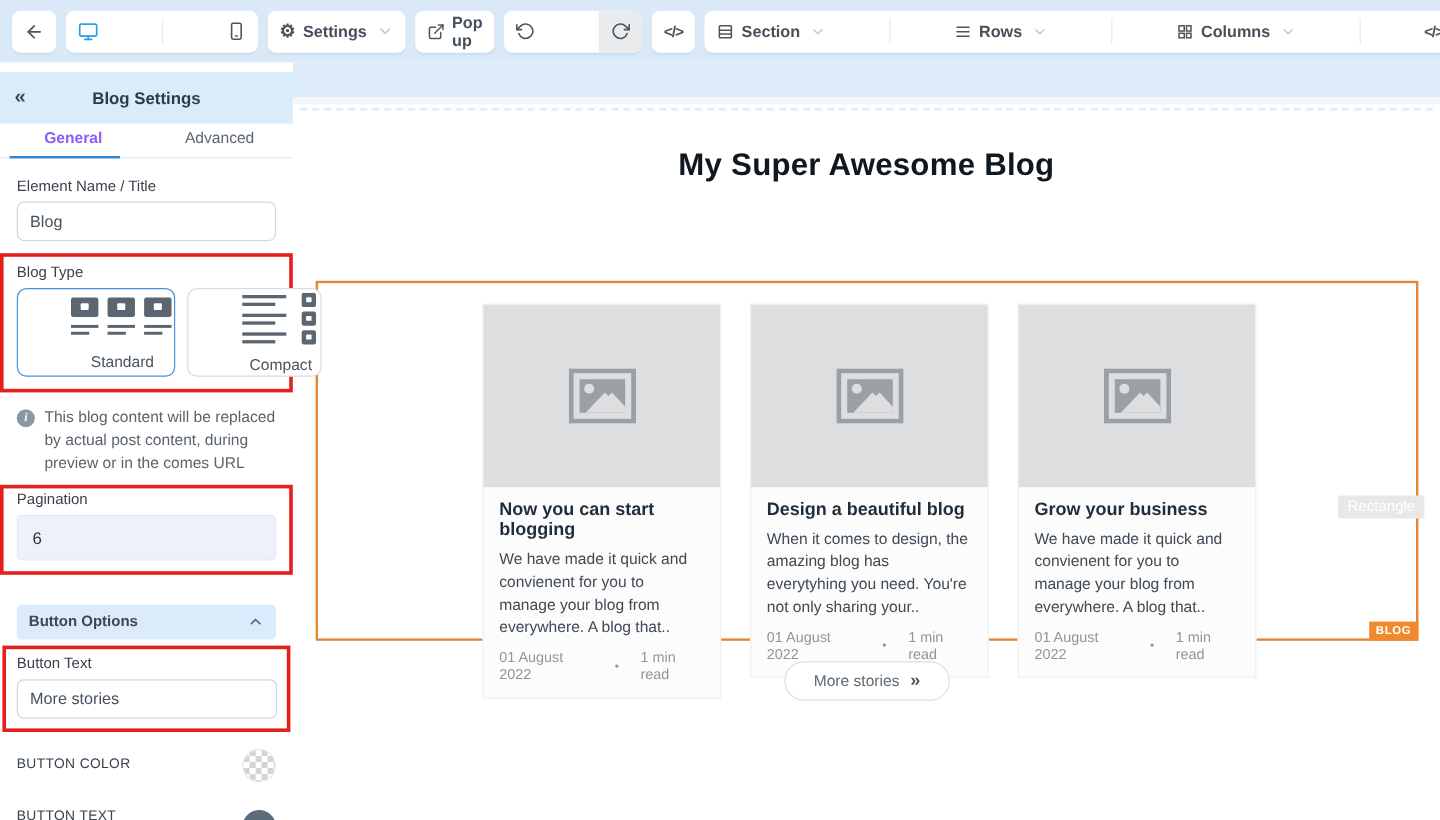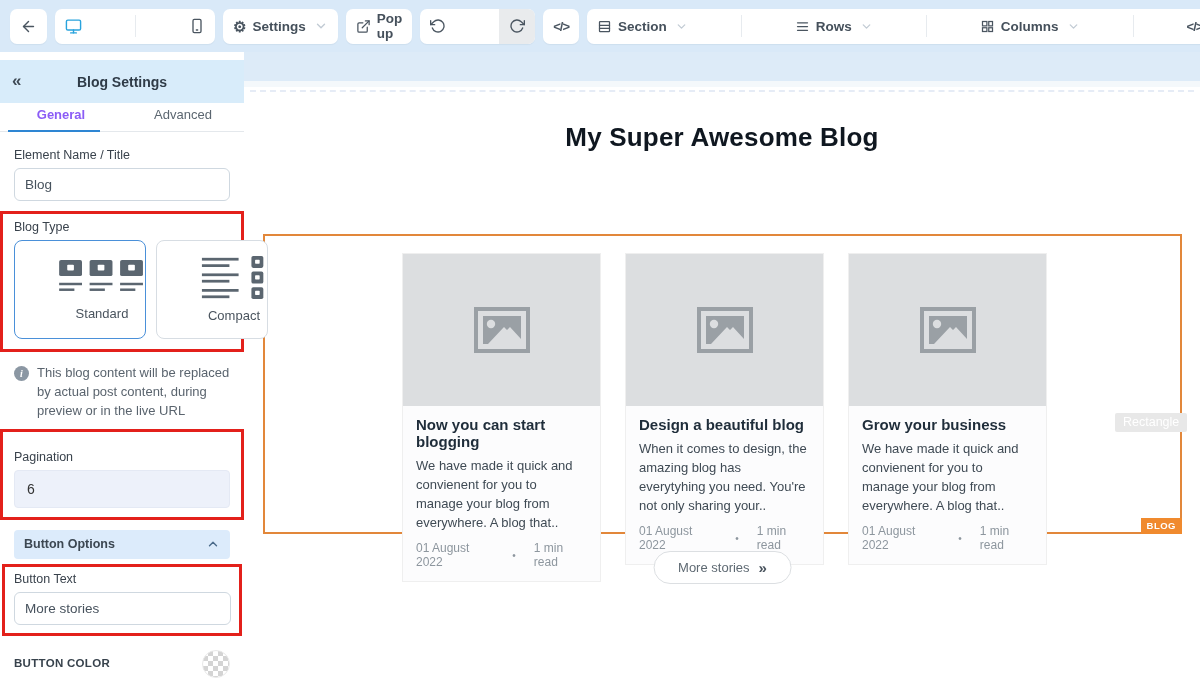--- a/index.html
+++ b/index.html
@@ -44,49 +44,49 @@
     bottom:-1px; height:2.5px; background:#2e86d3; }
   .sb-content { padding:0 14px; }
   .field-label { font-size:12.5px; color:#39424c; margin:16px 0 6px; }
   .sb-input { width:100%; height:33px; border:1px solid #cfd8e0; border-radius:6px;
     padding:0 10px; font-size:13.5px; color:#47525d; background:#fff;
     font-family:"Liberation Sans", sans-serif; outline:none; }
 
   .red-box { border:3px solid #e3201b; }
   .red-box.bt { margin:10px -14px 0 -14px; padding:2px 10px 10px 11px; }
   .type-row { display:flex; gap:10px; margin-top:4px; }
-  .type-card { flex:1; height:99px; border:1px solid #d7dde3; border-radius:8px;
+  .type-card { flex:1; height:74px; border:1px solid #d7dde3; border-radius:8px;
     display:flex; flex-direction:column; align-items:center; justify-content:center;
     gap:8px; cursor:pointer; background:#fff;padding-left:44px; }
   .type-card.selected { border:1.5px solid #4a90d9; }
   .type-label { font-size:13px; color:#4a545e; }
 
   .info-row { display:flex; gap:8px; margin-top:12px; }
   .info-ic { flex:0 0 15px; width:15px; height:15px; border-radius:50%;
     background:#8b97a3; color:#fff; font-size:10px; font-weight:700;
     display:flex; align-items:center; justify-content:center; margin-top:2px;
     font-family:"Liberation Serif", serif; font-style:italic; }
   .info-text { font-size:13px; line-height:1.45; color:#5a646e; }
 
   .red-box.pg { margin:8px -14px 0 -14px; padding:2px 11px 9px 11px; }
   .pg-input { width:100%; height:38px; background:#edf1fa; border:1px solid #e4e9f4;
     border-radius:4px; padding:0 12px; font-size:14px; color:#333;
     font-family:"Liberation Sans", sans-serif; outline:none; }
 
-  .opt-header { margin-top:10px; height:29px; background:#dcebfb; border-radius:4px;
+  .opt-header { margin-top:25px; height:29px; background:#dcebfb; border-radius:4px;
     display:flex; align-items:center; justify-content:space-between; padding:0 10px;
     cursor:pointer;text-align:center; }
   .opt-header span { font-size:12.5px; font-weight:700; color:#3c4752; }
 
   .red-box.btx { margin:5px -12px 0 -12px; padding:0 8px 8px 9px; }
 
   .color-row { display:flex; align-items:center; justify-content:space-between; }
   .color-row.r1 { margin-top:14px; }
   .color-row.r2 { margin-top:20px; }
-  .color-label { font-size:11.5px; font-weight:700; color:#37424c;
+  .color-label { font-size:11.5px; font-weight:400; color:#37424c;
     letter-spacing:.3px; line-height:1.5; max-width:120px; }
   .swatch { width:28px; height:28px; border-radius:50%; cursor:pointer; }
   .swatch.checker { background:repeating-conic-gradient(#d4d4d4 0% 25%, #ffffff 0% 50%) 0 0/10px 10px;
     border:1px solid #e8e8e8; }
   .swatch.dark { background:#5d6c7b; }
 
   
   .canvas { position:absolute; left:244px; top:52px; width:956px; height:631px;
     background:#fff; }
   .cv-band1 { position:absolute; left:0; top:0; width:100%; height:29px; background:#ddebf8; }
@@ -354,25 +354,25 @@
                 </g>
             </svg>
           </span>
           <span class="type-label">Compact</span>
         </div>
       </div>
     </div>
 
     <div class="info-row">
       <span class="info-ic">i</span>
-      <span class="info-text">This blog content will be replaced by actual post content, during preview or in the live URL</span>
+      <span class="info-text">This blog content will be replaced by actual post content, during preview or in the comes URL</span>
     </div>
 
     <div class="red-box pg">
-      <div class="field-label" style="margin-top:16px">Pagination</div>
+      <div class="field-label" style="margin-top:0">Pagination</div>
       <input class="pg-input" type="text" value="6" style="">
     </div>
 
     <div class="opt-header">
       <span>Button Options</span>
       <span class="icon" style="color:#4a6a8a">
         <svg width="14" height="14" viewBox="0 0 24 24" fill="none" stroke="currentColor" stroke-width="2.4" stroke-linecap="round" stroke-linejoin="round">
             <polyline points="6 15 12 9 18 15"></polyline>
           </svg>
       </span>

